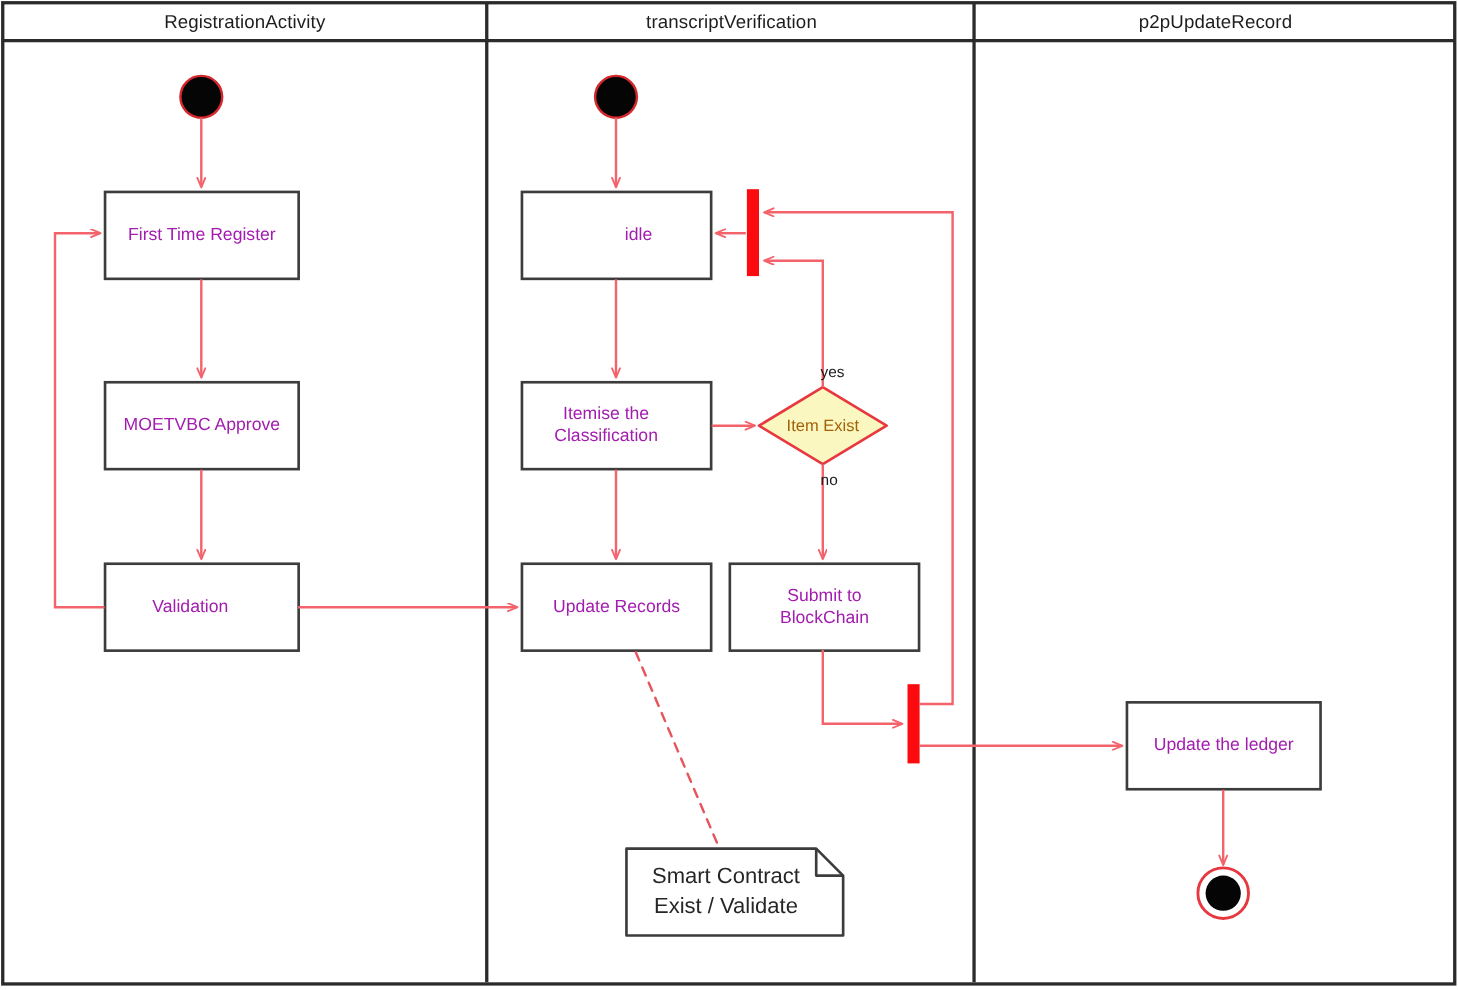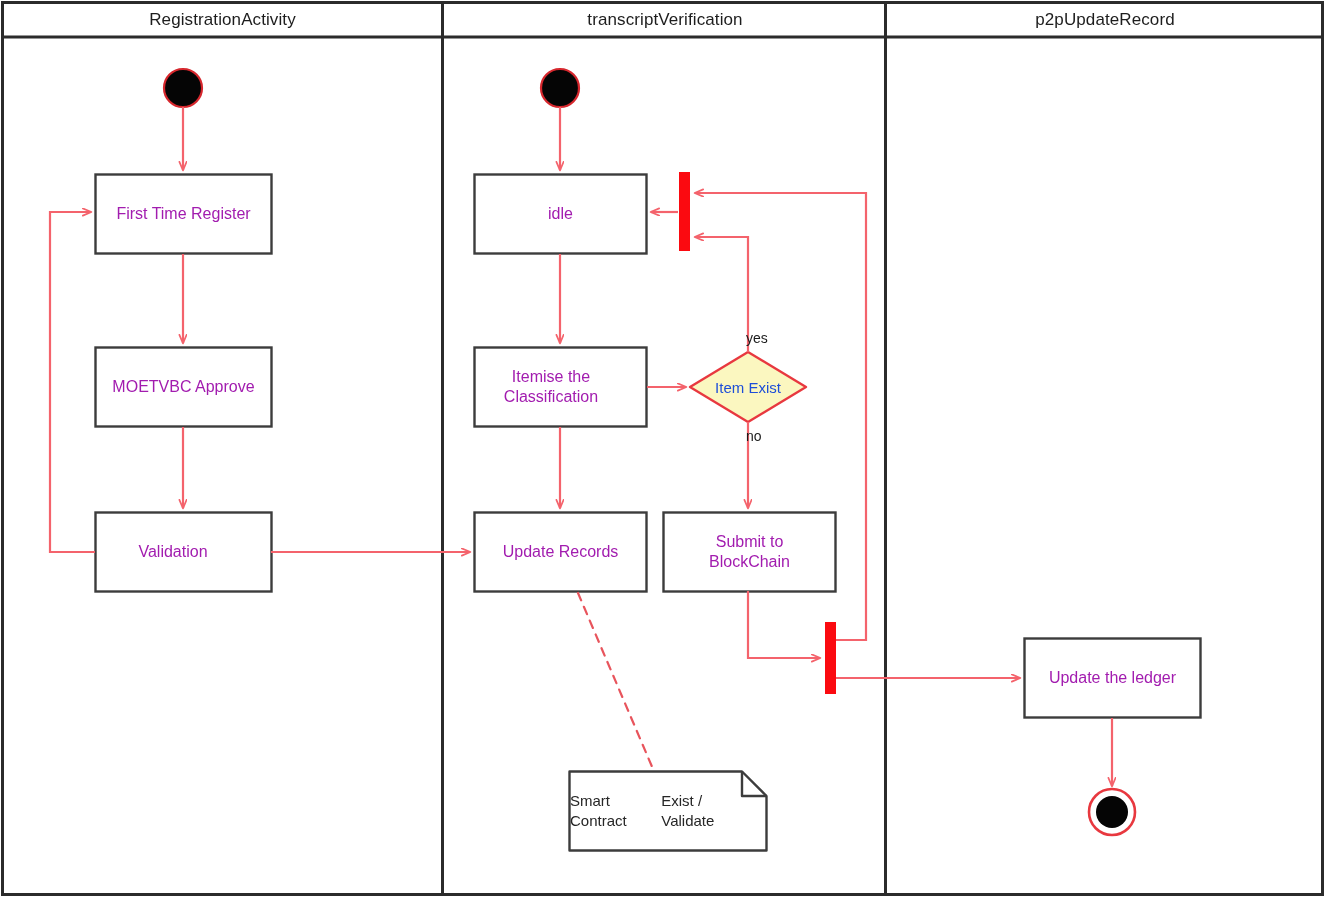--- a/index.html
+++ b/index.html
@@ -15,25 +15,25 @@
     position:absolute;display:flex;align-items:center;justify-content:center;
     text-align:center;font-size:16px;color:#a21caf;line-height:1.25;
     font-family:"Liberation Sans", sans-serif;pointer-events:none;
   }
   .edge-label{
     position:absolute;font-size:14px;color:#1b1b1b;
     font-family:"Liberation Sans", sans-serif;white-space:nowrap;
   }
   .diamond-label{
     position:absolute;display:flex;align-items:center;justify-content:center;
-    font-size:15px;color:#1d4ed8;font-family:"Liberation Sans", sans-serif;white-space:nowrap;
+    font-size:15px;color:#a16207;font-family:"Liberation Sans", sans-serif;white-space:nowrap;
   }
   .note-label{
-    position:absolute;display:flex;align-items:center;justify-content:center;
-    font-size:15px;color:#262626;line-height:1.35;font-family:"Liberation Sans", sans-serif;
+    position:absolute;display:flex;flex-direction:column;align-items:center;justify-content:center;
+    font-size:20px;color:#262626;line-height:1.35;font-family:"Liberation Sans", sans-serif;
   }
 </style>
 </head>
 <body>
 
 <div id="canvas">
 
   <svg id="svg" viewBox="0 0 1325 900">
     <defs>
       <marker id="arrow" markerWidth="11" markerHeight="11" refX="9.2" refY="4.2" orient="auto" markerUnits="userSpaceOnUse">
@@ -131,21 +131,21 @@
   </svg>
 
   <div class="lane-title" style="left:3px;top:3px;width:439px;height:34px;">RegistrationActivity</div>
   <div class="lane-title" style="left:445px;top:3px;width:440px;height:34px;">transcriptVerification</div>
   <div class="lane-title" style="left:888px;top:3px;width:434px;height:34px;">p2pUpdateRecord</div>
 
   <div class="node-label" style="left:95px;top:174px;width:177px;height:80px;">First Time Register</div>
   <div class="node-label" style="left:95px;top:347px;width:177px;height:80px;border-radius:12px;">MOETVBC Approve</div>
   <div class="node-label" style="left:95px;top:512px;width:156px;height:80px;">Validation</div>
 
-  <div class="node-label" style="left:474px;top:174px;width:173px;height:80px;">idle</div>
+  <div class="node-label" style="left:494px;top:174px;width:173px;height:80px;">idle</div>
 
   <div class="node-label" style="left:474px;top:347px;width:154px;height:80px;flex-direction:column;">
     <span>Itemise the</span>
     <span>Classification</span>
   </div>
 
   <div class="node-label" style="left:663px;top:512px;width:173px;height:80px;flex-direction:column;">
     <span>Submit to</span>
     <span>BlockChain</span>
   </div>

